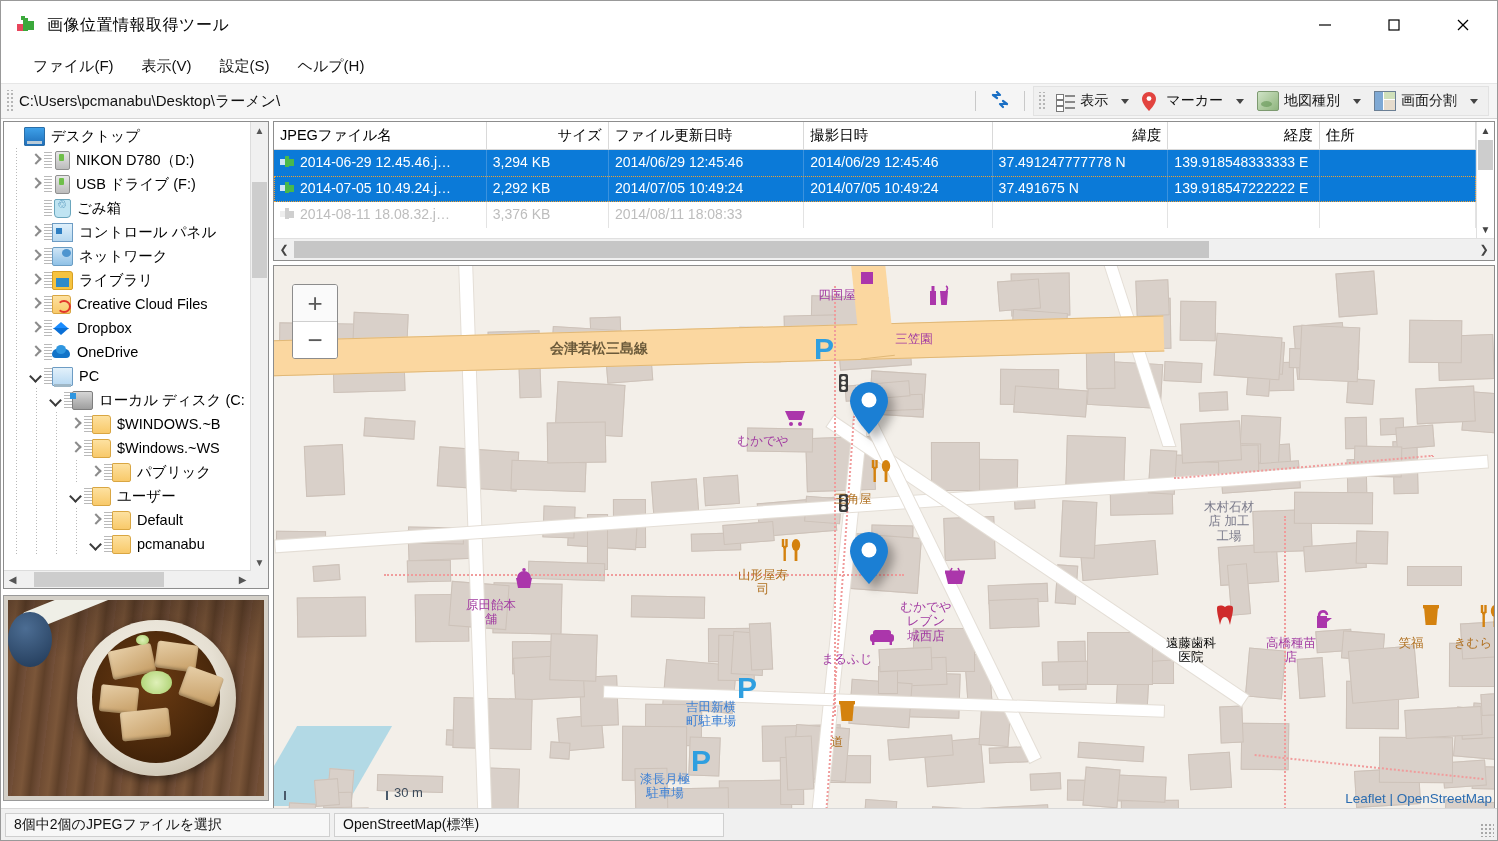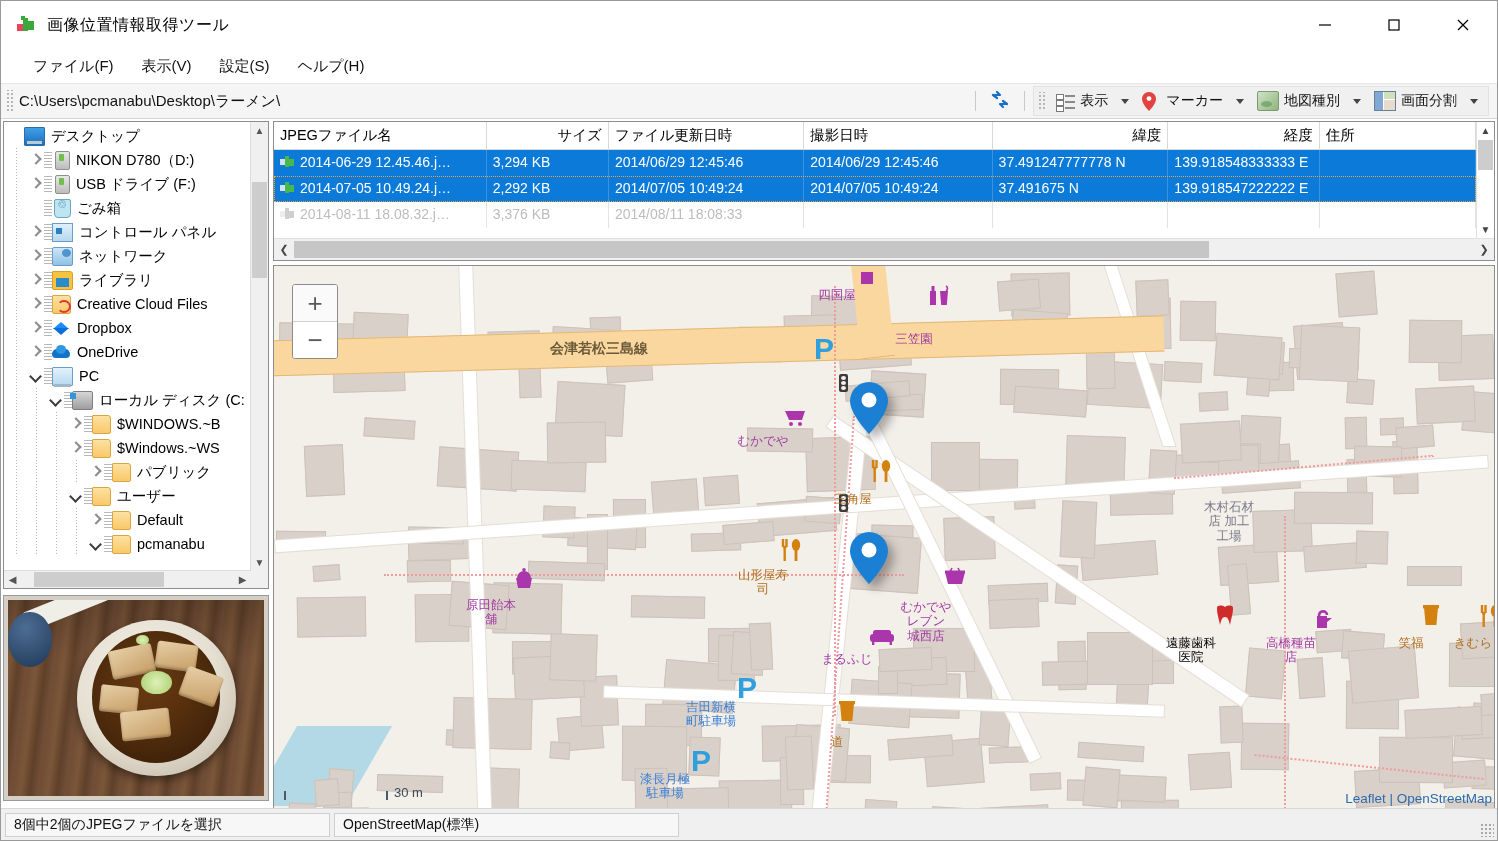--- a/index.html
+++ b/index.html
@@ -865,16 +865,16 @@
         </div>
 
         <div class="attrib">Leaflet | OpenStreetMap</div>
       </div>
 
     </div>
   </div>
 
   <div class="status">
     <div class="st-cell" style="width:325px;">8個中2個のJPEGファイルを選択</div>
-    <div class="st-cell" style="width:345px;text-align:center;">OpenStreetMap(標準)</div>
+    <div class="st-cell" style="width:390px;text-align:center;">OpenStreetMap(標準)</div>
     <div class="grip-br"></div>
   </div>
 </div>
 
 </body></html>

